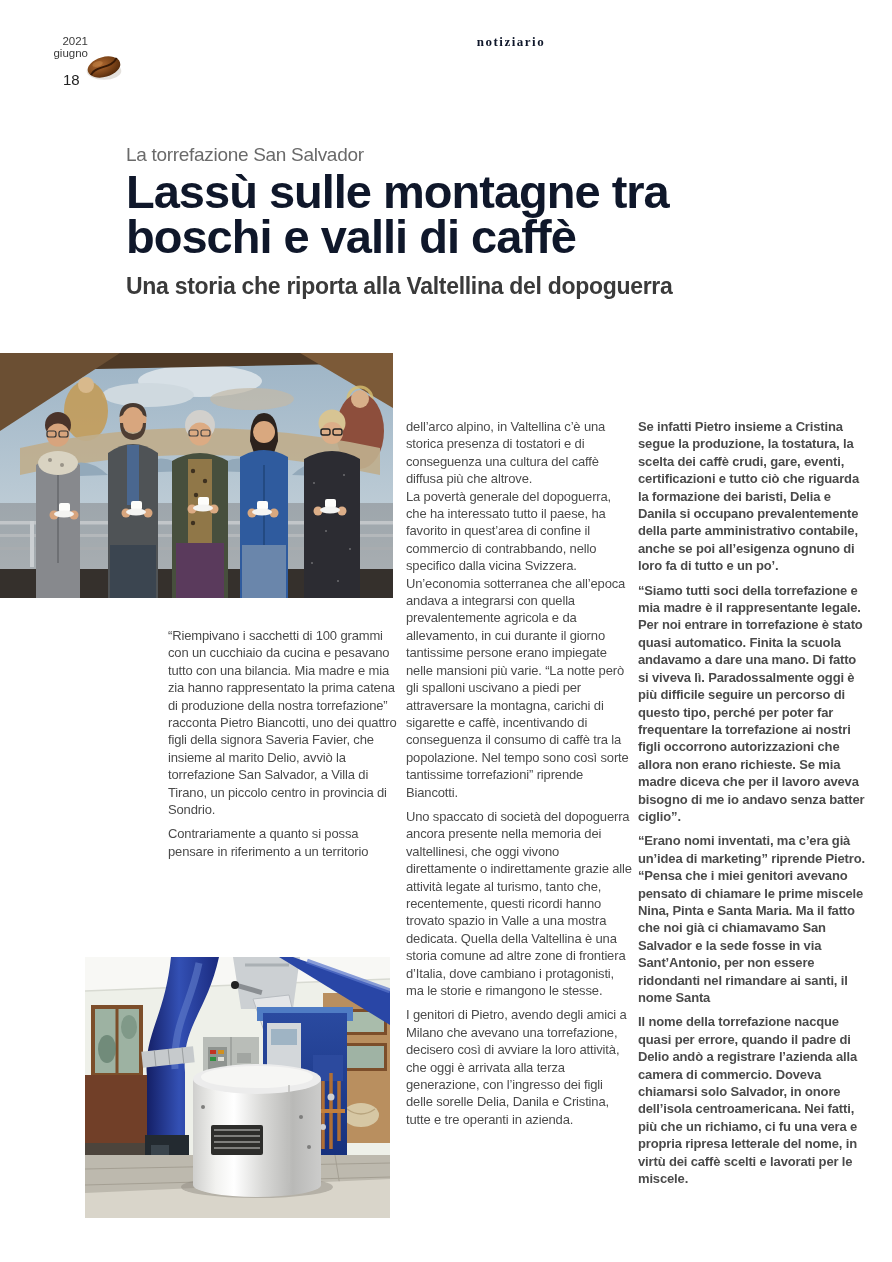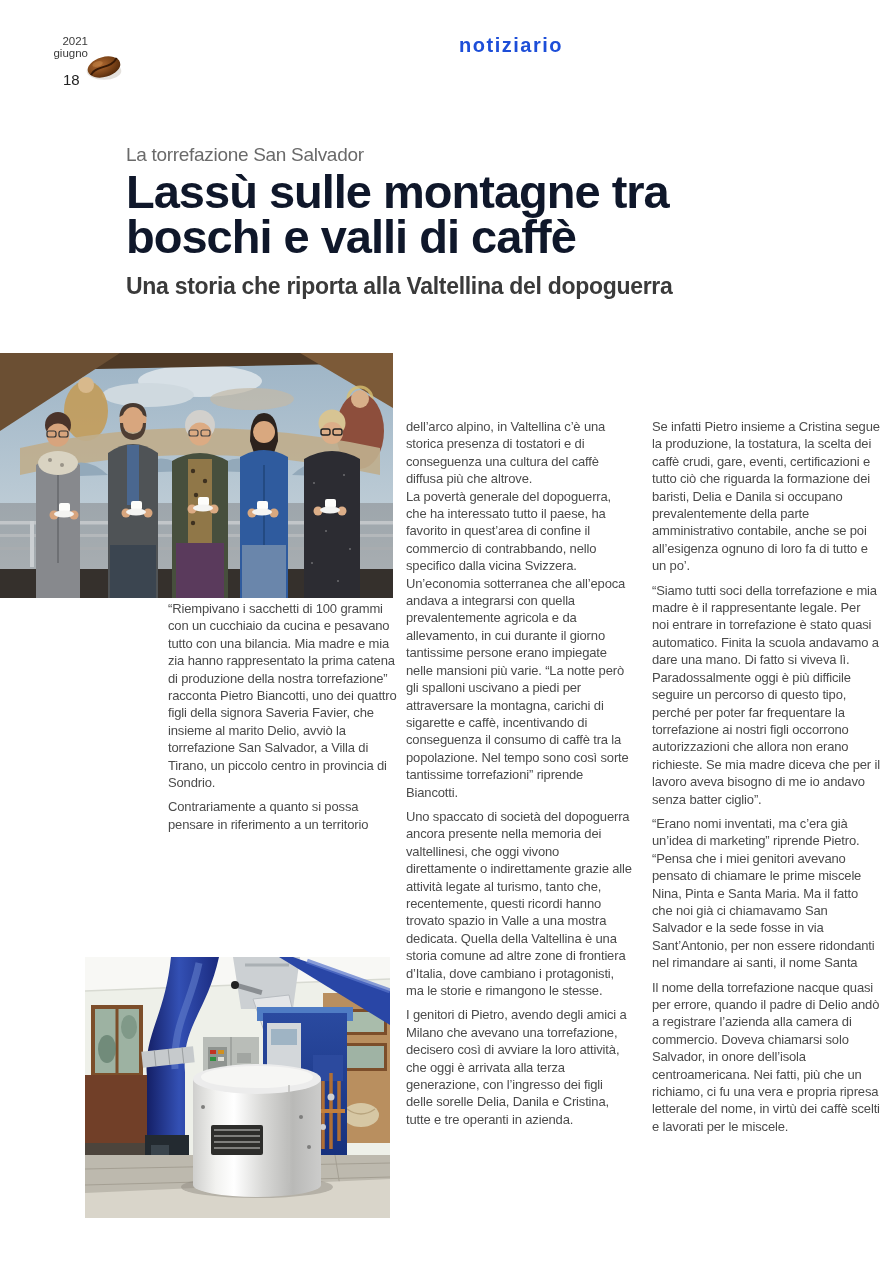--- a/index.html
+++ b/index.html
@@ -5,22 +5,22 @@
   html,body{margin:0;padding:0;background:#888;}
   .page{position:relative;width:892px;height:1262px;background:#ffffff;overflow:hidden;
         font-family:"Liberation Sans",sans-serif;margin:0 auto;}
 
   
   .issue-block{position:absolute;left:36px;top:36px;width:52px;text-align:right;
                font-size:11.5px;line-height:11.5px;color:#3a3a3a;}
   .bean{position:absolute;left:84px;top:50px;width:40px;height:34px;}
   .pagenum{position:absolute;left:63px;top:71px;font-size:15px;color:#222;}
   .masthead{position:absolute;left:331px;top:34px;width:360px;text-align:center;}
-  .masthead-top{font-family:Liberation Sans, sans-serif;font-weight:bold;font-size:20px;
-                letter-spacing:1.5px;color:#1d4ed8;}
+  .masthead-top{font-family:Liberation Serif, serif;font-weight:bold;font-size:13px;
+                letter-spacing:1.5px;color:#0f172a;}
   .masthead-bottom{font-family:"Liberation Serif",serif;font-size:23px;letter-spacing:1.2px;
                    color:#3d3d3d;margin-top:-3px;}
 
   
   .banner{position:absolute;left:0;top:106px;width:289px;height:27px;overflow:visible;
           background:linear-gradient(90deg,#9e3c10 0%,#c4601c 12%,#e08a38 30%,#f2c074 48%,
                      #f7e0b4 62%,#f3d49c 74%,#f8ead0 88%,#ffffff 100%);}
   .banner-inner{position:absolute;left:74px;top:0;height:27px;display:flex;align-items:center;}
   .banner-word{font-size:15px;font-weight:bold;color:#fff;letter-spacing:.4px;white-space:pre;
      text-shadow:0 1px 1px #a85618,0 -1px 1px #a85618,1px 0 1px #a85618,-1px 0 1px #a85618;}
@@ -42,23 +42,23 @@
   
   figure{margin:0;padding:0;}
   .photo1{position:absolute;left:0;top:353px;width:393px;height:245px;}
   .photo2{position:absolute;left:85px;top:957px;width:305px;height:261px;}
   figure svg{display:block;width:100%;height:100%;}
 
   
   .col{position:absolute;}
   .col p{margin:0 0 7px;font-size:13px;line-height:17.4px;color:#4b4b4b;letter-spacing:-0.15px;}
   .col p.no-gap{margin-bottom:0;}
-  .col-left{left:168px;top:600px;width:230px;}
+  .col-left{left:168px;top:627px;width:230px;}
   .col-mid{left:406px;top:418px;width:226px;}
-  .col-right{left:652px;top:418px;width:228px;}
+  .col-right{left:638px;top:418px;width:228px;font-weight:bold;}
 </style>
 </head>
 <body>
 
 <div class="page">
 
   <div class="issue-block">
     <div>2021</div>
     <div>giugno</div>
   </div>

